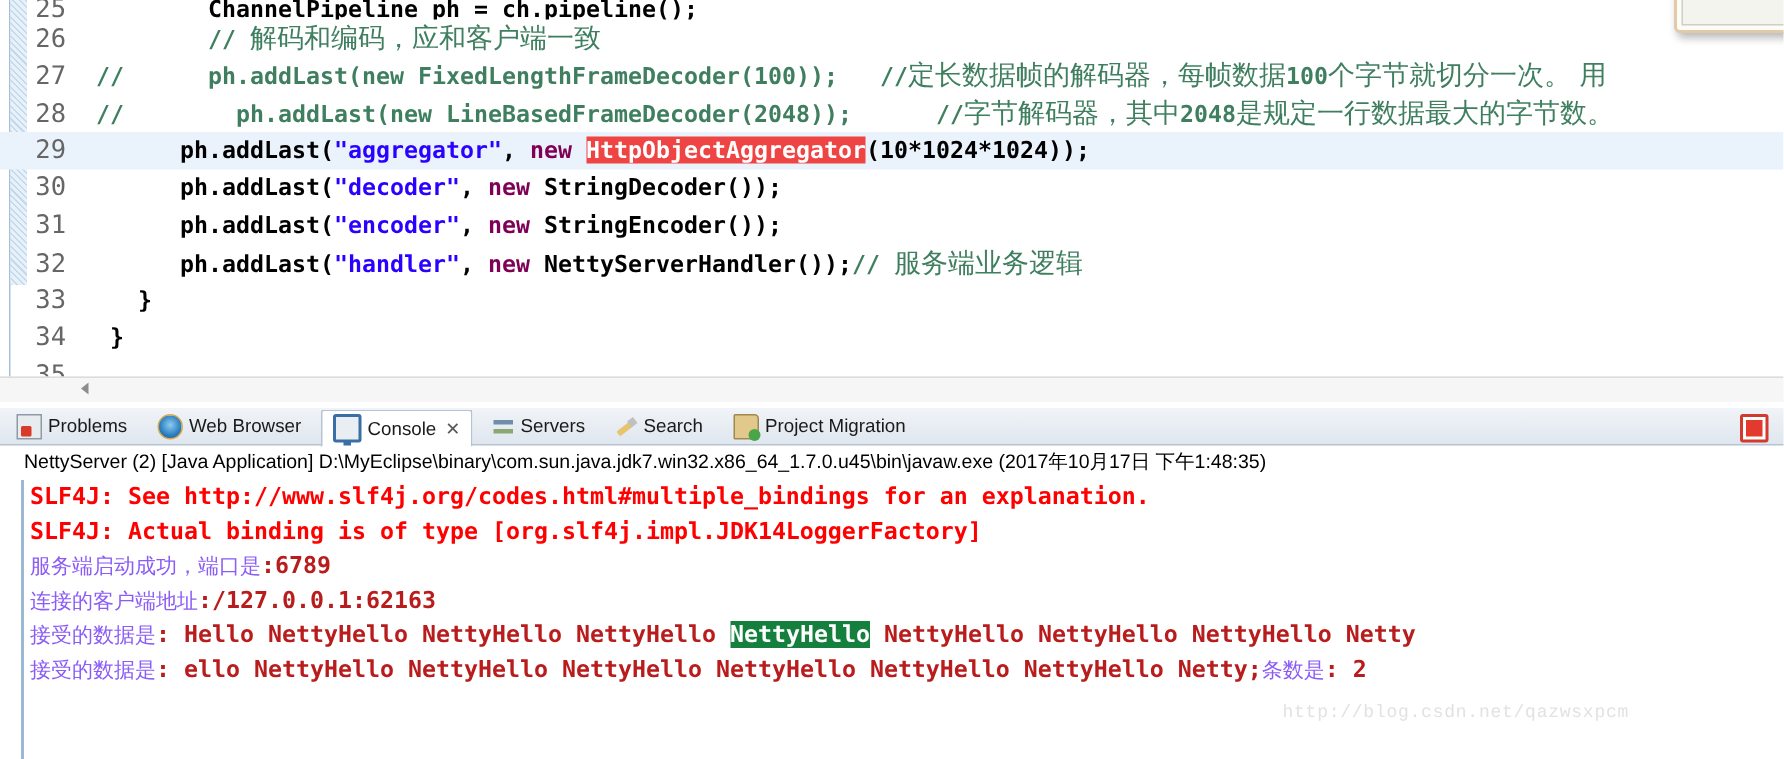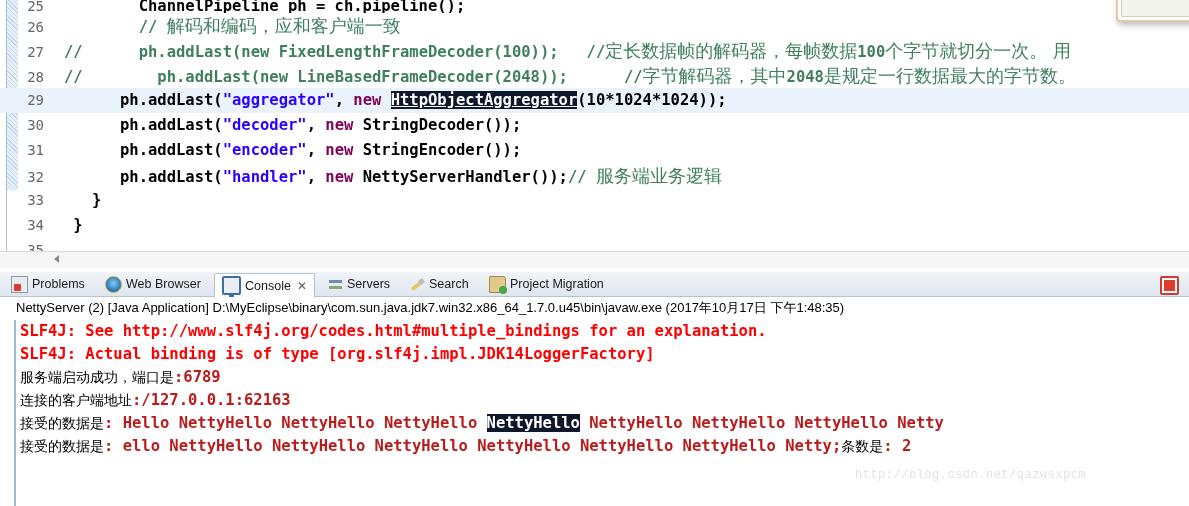--- a/index.html
+++ b/index.html
@@ -47,32 +47,32 @@
     line-height: 25px;
     white-space: pre;
   }
   .line.hl { background: #eaf2fb; }
   .lno {
     display: inline-block;
     width: 44px;
     text-align: right;
     color: #666666;
     font-family: "DejaVu Sans Mono", "Liberation Mono", monospace;
-    font-size: 14px;
+    font-size: 17px;
   }
   .codetext {
     display: inline-block;
     margin-left: 20px;
     color: #000000;
     font-weight: bold;
   }
   .cmt { color: #3f7f5f; font-weight: bold; }
   .str { color: #2a00ff; font-weight: bold; }
   .kw  { color: #7f0055; font-weight: bold; }
-  .sel { background: #0f172a; color: #ffffff; font-weight: bold; text-decoration: underline; }
+  .sel { background: #ef4444; color: #ffffff; font-weight: bold; }
   .cjk { font-family: "DejaVu Sans", sans-serif; font-weight: normal; font-size: 18px; text-align: right;}
 
   .editor-hscroll {
     position: absolute; left: 0; bottom: 2px;
     width: 1189px; height: 16px;
     background: #f0f0f0;
     border-top: 1px solid #dcdcdc;
   }
   .editor-hscroll .arrow-l {
     position: absolute; left: 54px; top: 3px;
@@ -190,22 +190,22 @@
     line-height: 23px;
     white-space: pre;
     overflow: hidden;
     padding-left: 4px;
     border-left: 2px solid #9bb8d4;
     margin-left: 14px;
   }
   .cline { height: 23px; line-height: 23px; white-space: pre; }
   .err { color: #ff0000; font-weight: bold; }
   .cn  { color: #b91c1c; font-weight: bold; }
-  .zh  { font-family: Liberation Serif, serif; font-size: 14px; font-weight: normal; color:#000000; }
-  .selbox { background:#0f172a; color:#ffffff; }
+  .zh  { font-family: Liberation Serif, serif; font-size: 14px; font-weight: normal; color:#8b5cf6; }
+  .selbox { background:#15803d; color:#ffffff; }
 
   #watermark {
     position: absolute;
     left: 855px; top: 468px;
     font-family: Liberation Mono, monospace;
     font-size: 12px;
     color: #e2e2e2;
     letter-spacing: 0.5px;
     white-space: nowrap;
   }

